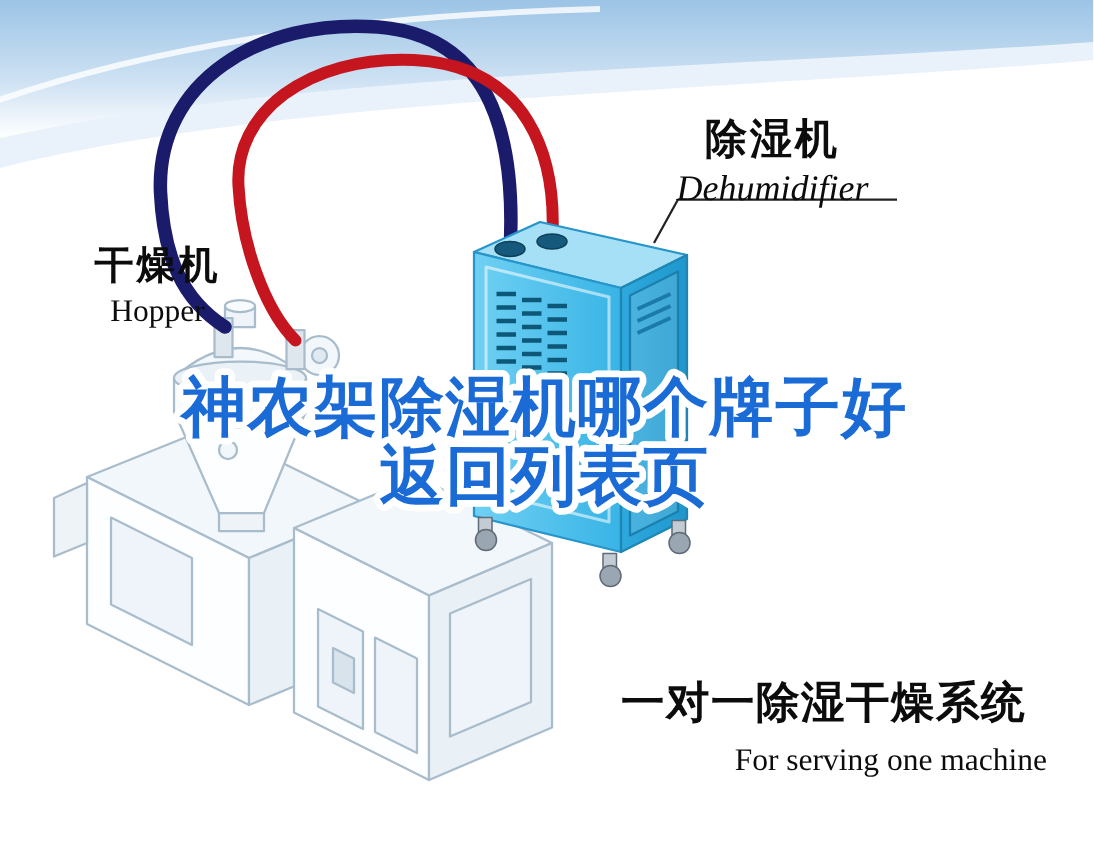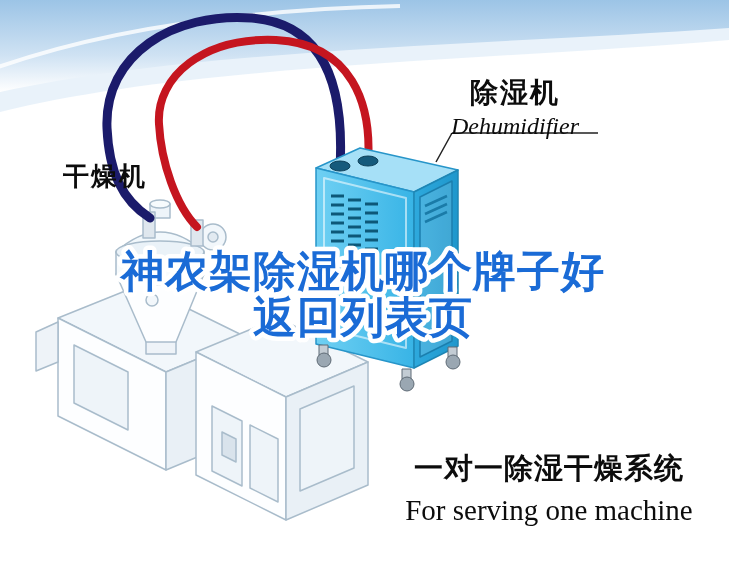--- a/index.html
+++ b/index.html
@@ -22,21 +22,21 @@
   .hopper-callout { left: 44px; top: 159px; width: 122px; }
   .hopper-callout .label-cn { font-size: 26px; }
   .hopper-callout .label-en { font-size: 21px; margin-top: 1px; }
 
   .dehum-callout { left: 440px; top: 74px; width: 150px; }
   .dehum-callout .label-cn { font-size: 28px; }
   .dehum-callout .label-en { font-size: 24px; margin-top: 1px; font-style: italic; }
 
   .system-caption { left: 400px; top: 449px; width: 298px; }
   .system-caption .label-cn { font-size: 29px; letter-spacing: 1px; }
-  .system-caption .label-en { font-size: 29px; margin-top: 5px; }
+  .system-caption .label-en { font-size: 21px; margin-top: 5px; text-align: right; }
 
   .title-svg { pointer-events: none; }
   .title-svg text {
     fill: #1a6bd6;
     stroke: #ffffff;
     stroke-width: 9px;
     paint-order: stroke;
     stroke-linejoin: round;
     font-weight: bold;
     letter-spacing: 1px;
@@ -136,20 +136,21 @@
         <rect x="448" y="347" width="9" height="10" fill="#c3ccd4"></rect>
         <circle cx="453" cy="362" r="7" fill="#9aa7b2"></circle>
       </g>
     </g>
 
     <path d="M452,133 H598 M452,133 L436,162" fill="none" stroke="#222222" stroke-width="1.5"></path>
   </svg>
 
   <div class="callout hopper-callout">
     <div class="label-cn">干燥机</div>
+    <div class="label-en">Hopper</div>
   </div>
 
   <div class="callout dehum-callout">
     <div class="label-cn">除湿机</div>
     <div class="label-en">Dehumidifier</div>
   </div>
 
   <svg class="layer title-svg" width="729" height="561" viewBox="0 0 729 561">
     <text x="363" y="286" text-anchor="middle" font-size="43">神农架除湿机哪个牌子好</text>
     <text x="363" y="332" text-anchor="middle" font-size="43" class="link-line">返回列表页</text>

